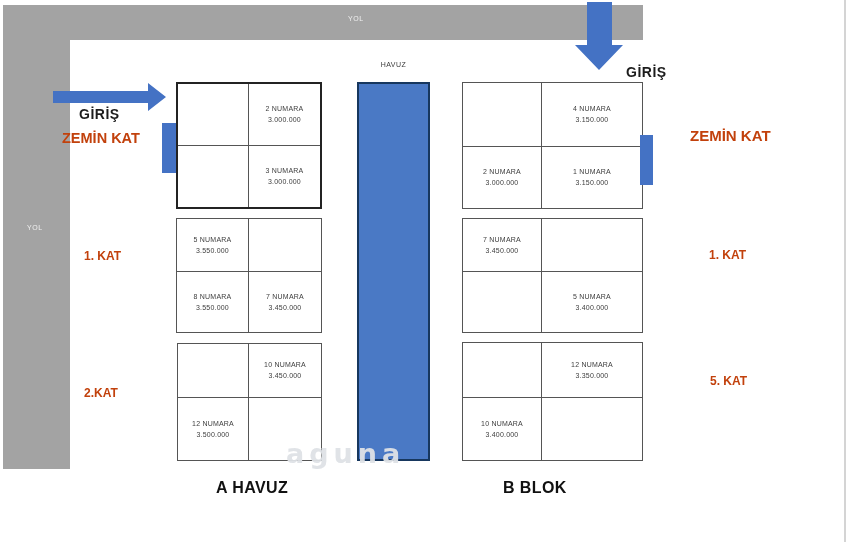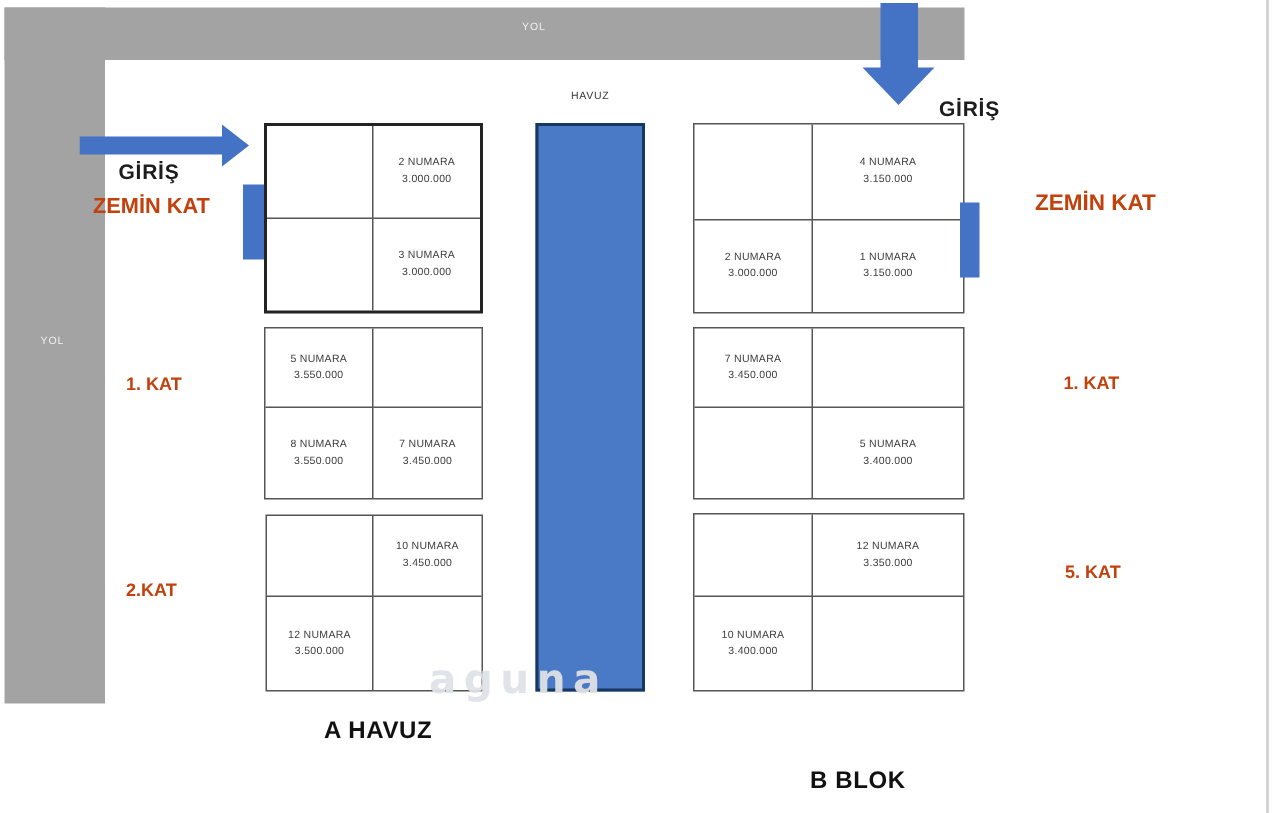--- a/index.html
+++ b/index.html
@@ -175,15 +175,15 @@
       <span>10 NUMARA</span>
       <span>3.400.000</span>
     </div>
     <div class="cell">
       <span></span>
       <span></span>
     </div>
   </div>
 
   <div class="abs block-label" style="left:216px; top:479px;">A HAVUZ</div>
-  <div class="abs block-label" style="left:540px; top:479px;margin-top:33px;">B BLOK</div>
+  <div class="abs block-label" style="left:503px; top:479px;">B BLOK</div>
 
 </div>
 
 </body></html>

